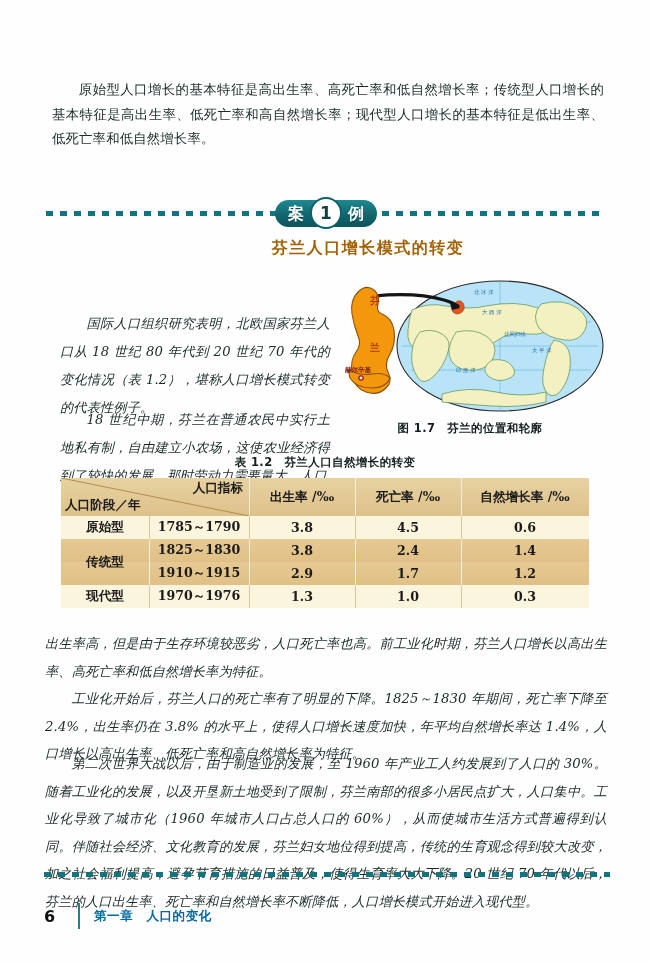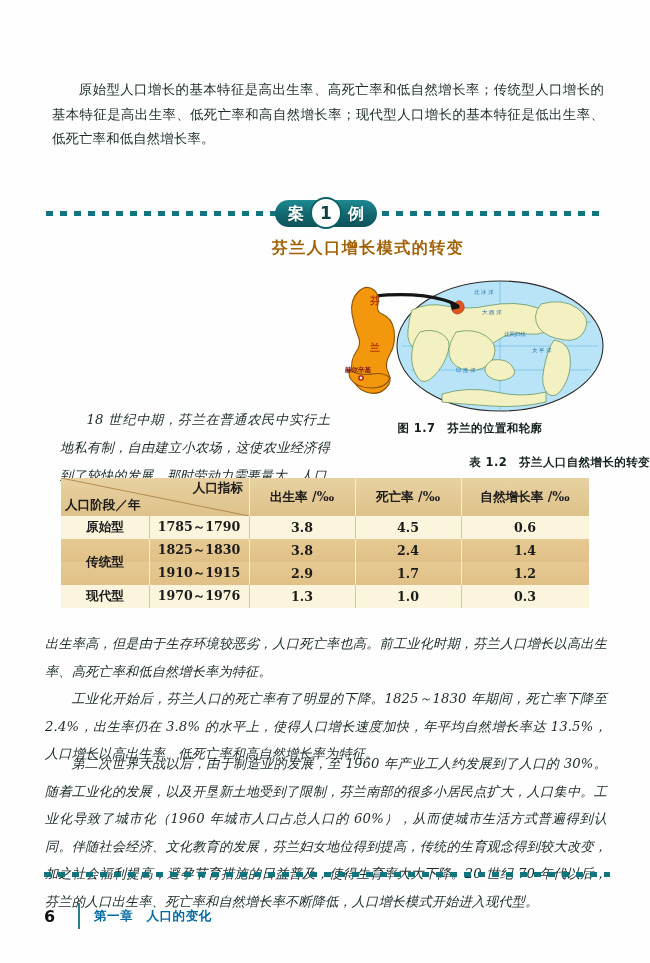--- a/index.html
+++ b/index.html
@@ -141,21 +141,21 @@
     color: #14201f;
     letter-spacing: .4px;
     margin-top: 28px;
   }
 
   
   #table-caption {
     position: absolute;
     left: 0; top: 455px;
     width: 650px;
-    text-align: right;
+    text-align: center;
     font-family: "DejaVu Sans", sans-serif;
     font-size: 11.5px;
     font-weight: 700;
     color: #14201f;
     letter-spacing: .4px;
   }
   #data-table {
     position: absolute;
     left: 61px;
     top: 478px;
@@ -278,20 +278,21 @@
 
   <div id="case-badge">
     <div class="pill"></div>
     <div class="pill-char left">案</div>
     <div class="pill-char right">例</div>
     <div class="num-circle">1</div>
   </div>
 
   <div id="case-title">芬兰人口增长模式的转变</div>
 
+  <div class="para indent" id="case-para-1">国际人口组织研究表明，北欧国家芬兰人口从 18 世纪 80 年代到 20 世纪 70 年代的变化情况（表 1.2），堪称人口增长模式转变的代表性例子。</div>
   <div class="para indent" id="case-para-2">18 世纪中期，芬兰在普通农民中实行土地私有制，自由建立小农场，这使农业经济得到了较快的发展。那时劳动力需要量大，人口</div>
 
   <div id="figure-1-7">
     <svg width="268" height="145" viewBox="0 0 268 145">
 
       <ellipse cx="164" cy="72" rx="103" ry="65" fill="#b9e4f8" stroke="#2a2a2a" stroke-width="1.1"></ellipse>
 
       <g stroke="#5fb7e0" stroke-width=".6" fill="none">
         <path d="M 66 72 H 262"></path>
         <path d="M 75 48 H 255"></path>
@@ -390,21 +391,21 @@
         <td class="stage-cell">现代型</td>
         <td class="vdiv">1970～1976</td>
         <td class="vdiv">1.3</td>
         <td class="vdiv">1.0</td>
         <td class="vdiv">0.3</td>
       </tr>
     </tbody>
   </table>
 
   <div class="para" id="body-para-1">出生率高，但是由于生存环境较恶劣，人口死亡率也高。前工业化时期，芬兰人口增长以高出生率、高死亡率和低自然增长率为特征。</div>
-  <div class="para indent" id="body-para-2">工业化开始后，芬兰人口的死亡率有了明显的下降。1825～1830 年期间，死亡率下降至 2.4%，出生率仍在 3.8% 的水平上，使得人口增长速度加快，年平均自然增长率达 13.5%，人口增长以高出生率、低死亡率和高自然增长率为特征。</div>
+  <div class="para indent" id="body-para-2">工业化开始后，芬兰人口的死亡率有了明显的下降。1825～1830 年期间，死亡率下降至 2.4%，出生率仍在 3.8% 的水平上，使得人口增长速度加快，年平均自然增长率达 1.4%，人口增长以高出生率、低死亡率和高自然增长率为特征。</div>
   <div class="para indent" id="body-para-3">第二次世界大战以后，由于制造业的发展，至 1960 年产业工人约发展到了人口的 30%。随着工业化的发展，以及开垦新土地受到了限制，芬兰南部的很多小居民点扩大，人口集中。工业化导致了城市化（1960 年城市人口占总人口的 60%），从而使城市生活方式普遍得到认同。伴随社会经济、文化教育的发展，芬兰妇女地位得到提高，传统的生育观念得到较大改变，加之社会福利提高，避孕节育措施的日益普及，使得生育率大大下降。20 世纪 70 年代以后，芬兰的人口出生率、死亡率和自然增长率不断降低，人口增长模式开始进入现代型。</div>
 
   <div id="footer-rule"></div>
   <div id="footer">
     <div class="page-num">6</div>
     <div class="divider"></div>
     <div class="chapter">第一章　人口的变化</div>
   </div>
 
 </div>

